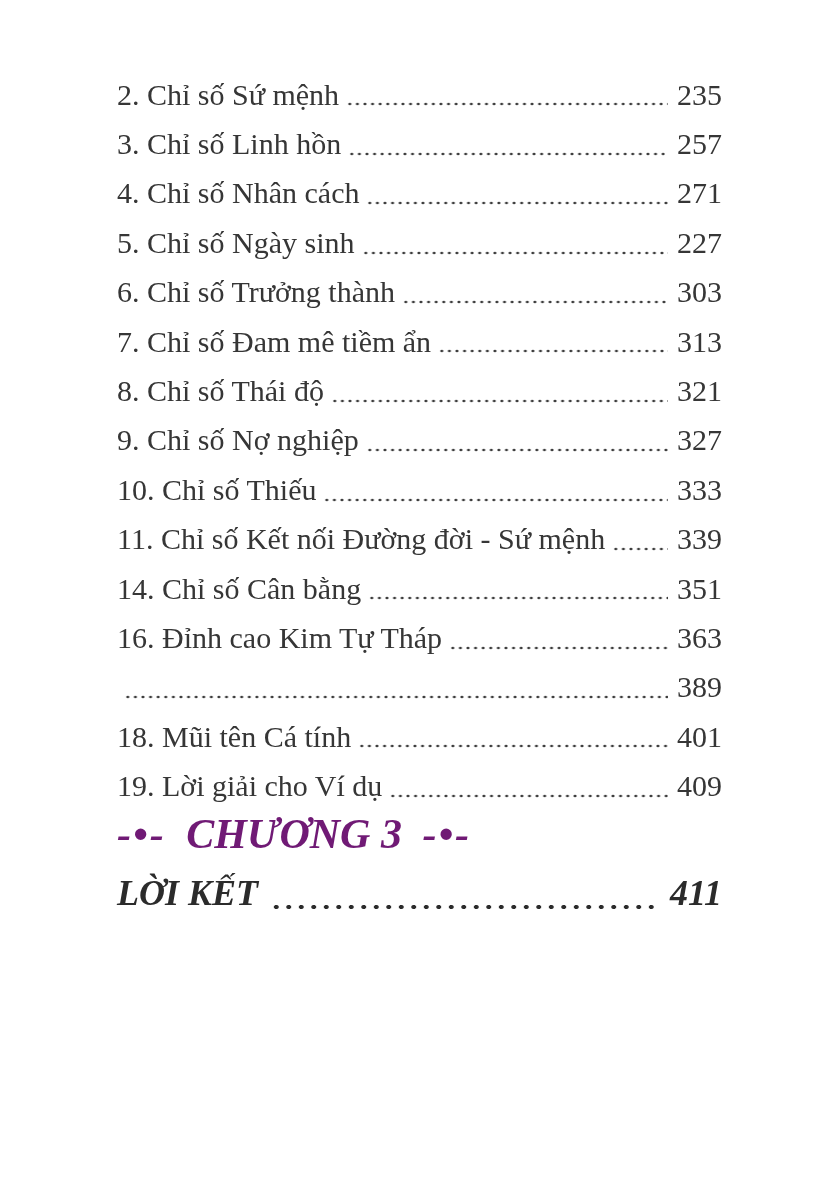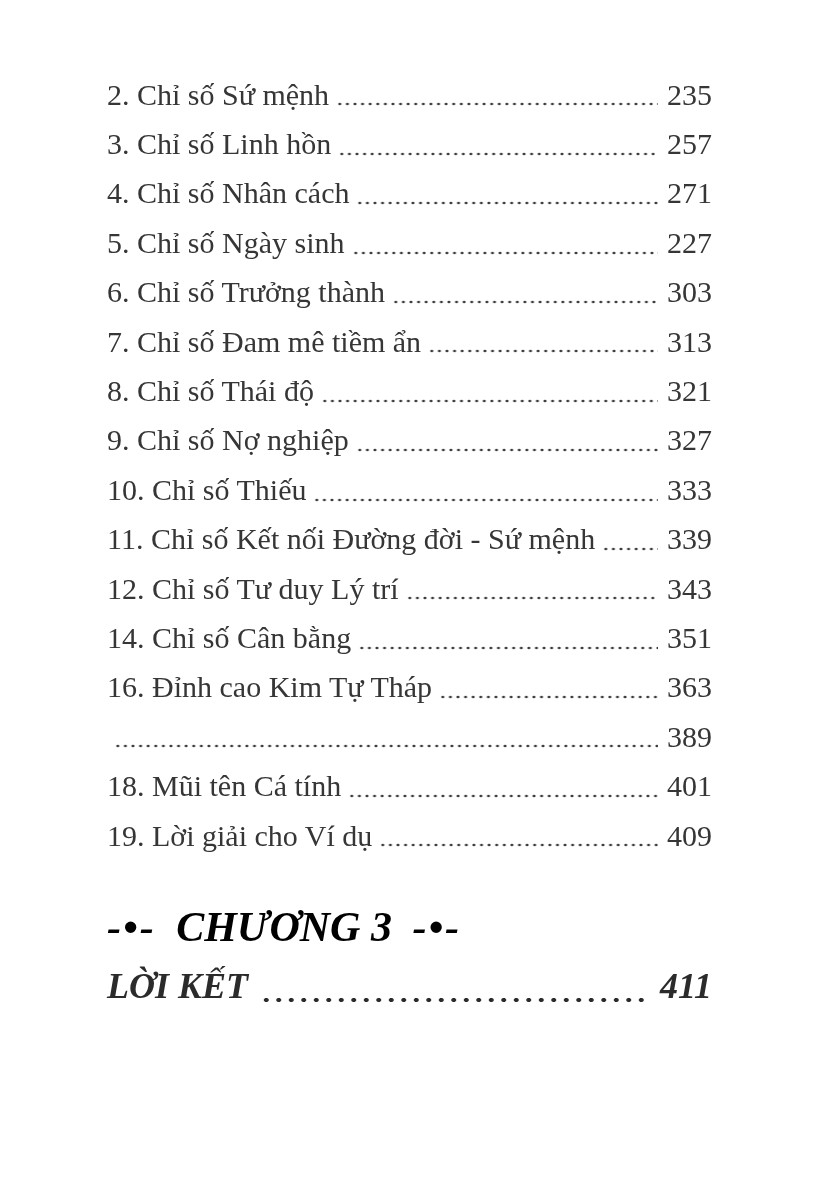--- a/index.html
+++ b/index.html
@@ -11,21 +11,21 @@
     position: relative;
     width: 829px;
     height: 1200px;
     background: #ffffff;
     overflow: hidden;
     font-family: "Liberation Serif", "DejaVu Serif", serif;
     color: #363636;
   }
   .content {
     position: absolute;
-    left: 107px;
+    left: 117px;
     top: 0;
     width: 605px;
   }
   .toc {
     padding-top: 70px;
   }
   .toc-row {
     display: flex;
     align-items: center;
     height: 49.4px;
@@ -41,26 +41,25 @@
     margin: 0 9px 0 7px;
     background-image: radial-gradient(circle, #3c3c3c 1.4px, rgba(0,0,0,0) 1.6px);
     background-size: 7.6px 4px;
     background-repeat: repeat-x;
     background-position: left 0px bottom 13px;
   }
   .toc-page {
     flex: 0 0 auto;
   }
   .chapter {
-    margin-top: 44px;
     font-size: 42px;
     line-height: 1.1;
     font-weight: bold;
     font-style: italic;
-    color: #000000;
+    color: #701a75;
     white-space: nowrap;
   }
   .chapter .orn {
     letter-spacing: 2px;
   }
   .chapter .chapter-title {
     margin: 0 10px;
   }
   .conclusion-row {
     display: flex;
@@ -141,25 +140,20 @@
     <span class="dots"></span>
     <span class="toc-page">333</span>
   </div>
 
   <div class="toc-row">
     <span class="toc-label">11. Chỉ số Kết nối Đường đời - Sứ mệnh</span>
     <span class="dots"></span>
     <span class="toc-page">339</span>
   </div>
 
-  <div class="toc-row">
-    <span class="toc-label">12. Chỉ số Tư duy Lý trí</span>
-    <span class="dots"></span>
-    <span class="toc-page">343</span>
-  </div>
 
 
   <div class="toc-row">
     <span class="toc-label">14. Chỉ số Cân bằng</span>
     <span class="dots"></span>
     <span class="toc-page">351</span>
   </div>
 
 
   <div class="toc-row">

